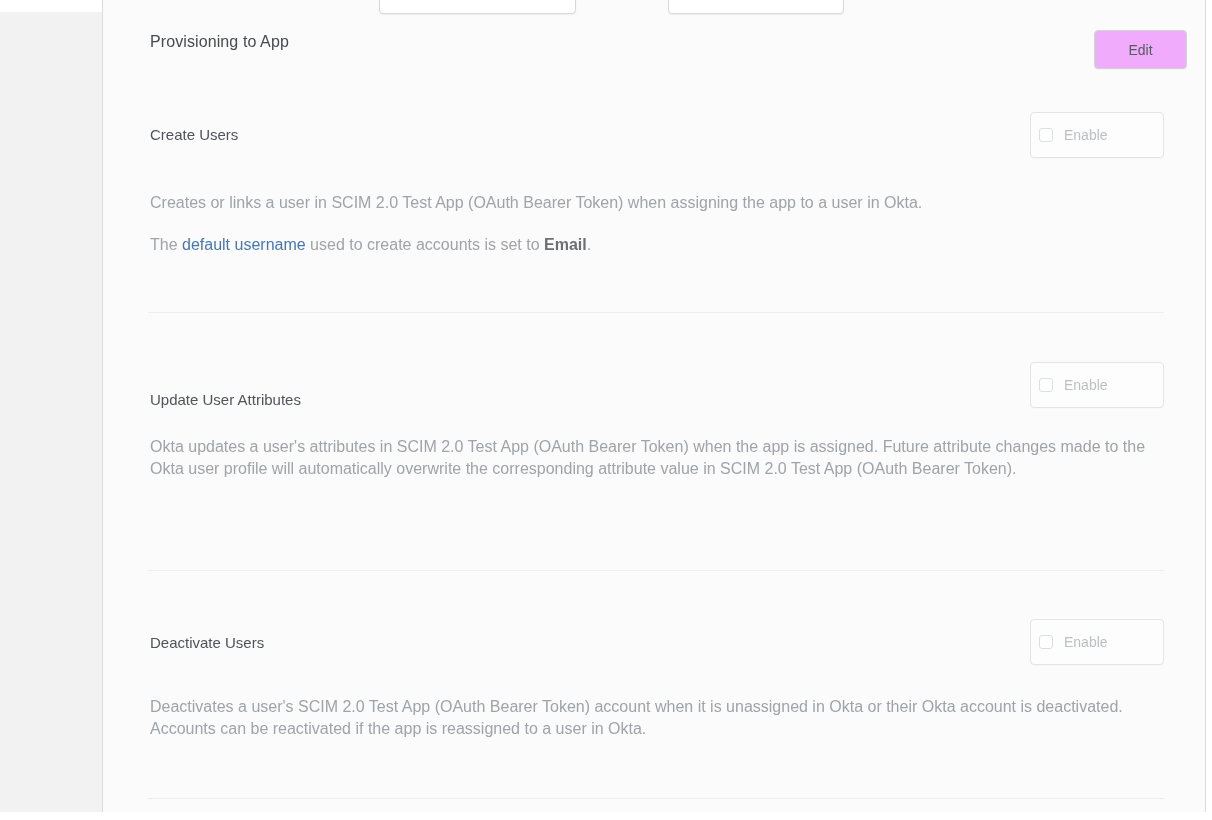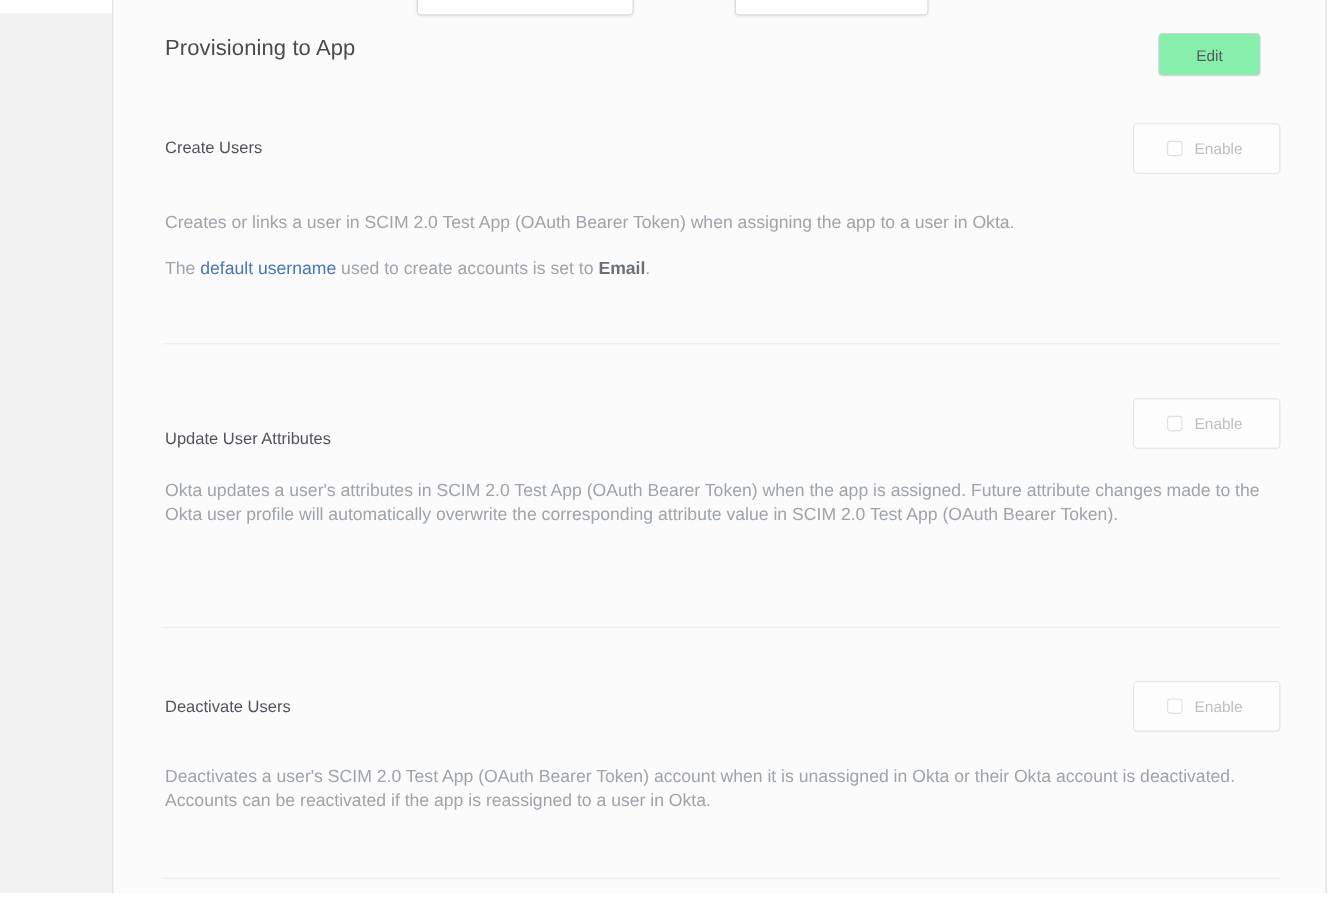--- a/index.html
+++ b/index.html
@@ -38,29 +38,29 @@
     border: 1px solid #d8d9da;
     border-radius: 4px;
     box-shadow: 0 1px 2px rgba(0,0,0,0.06);
   }
   .partial-box.one { left: 276px; width: 197px; }
   .partial-box.two { left: 565px; width: 176px; }
 
   .panel-title {
     position: absolute;
     left: 47px; top: 33px;
-    font-size: 20px; font-weight: 400;
+    font-size: 16px; font-weight: 400;
     color: #484b4e;
     letter-spacing: 0.1px;
   }
   .edit-btn {
     position: absolute;
-    left: 950px; top: 30px;
+    left: 991px; top: 30px;
     width: 93px; height: 39px;
-    background: #86efac;
+    background: #f0abfc;
     border: 1px solid #d2d4d6;
     border-radius: 4px;
     font-family: inherit;
     font-size: 14px;
     color: #575b5e;
     cursor: pointer;
     box-shadow: 0 1px 1px rgba(0,0,0,0.04);
   }
   .section-title {
     position: absolute;
@@ -70,21 +70,21 @@
   }
   .enable-toggle {
     position: absolute;
     left: 927px;
     width: 134px; height: 46px;
     background: #fdfdfd;
     border: 1px solid #e3e4e5;
     border-radius: 4px;
     display: flex;
     align-items: center;
-    padding-left: 30px;
+    padding-left: 8px;
     cursor: default;
     box-shadow: 0 1px 1px rgba(0,0,0,0.02);
   }
   .enable-checkbox {
     width: 14px; height: 14px;
     background: #ffffff;
     border: 1px solid #dcdfe1;
     border-radius: 3px;
     display: inline-block;
   }

